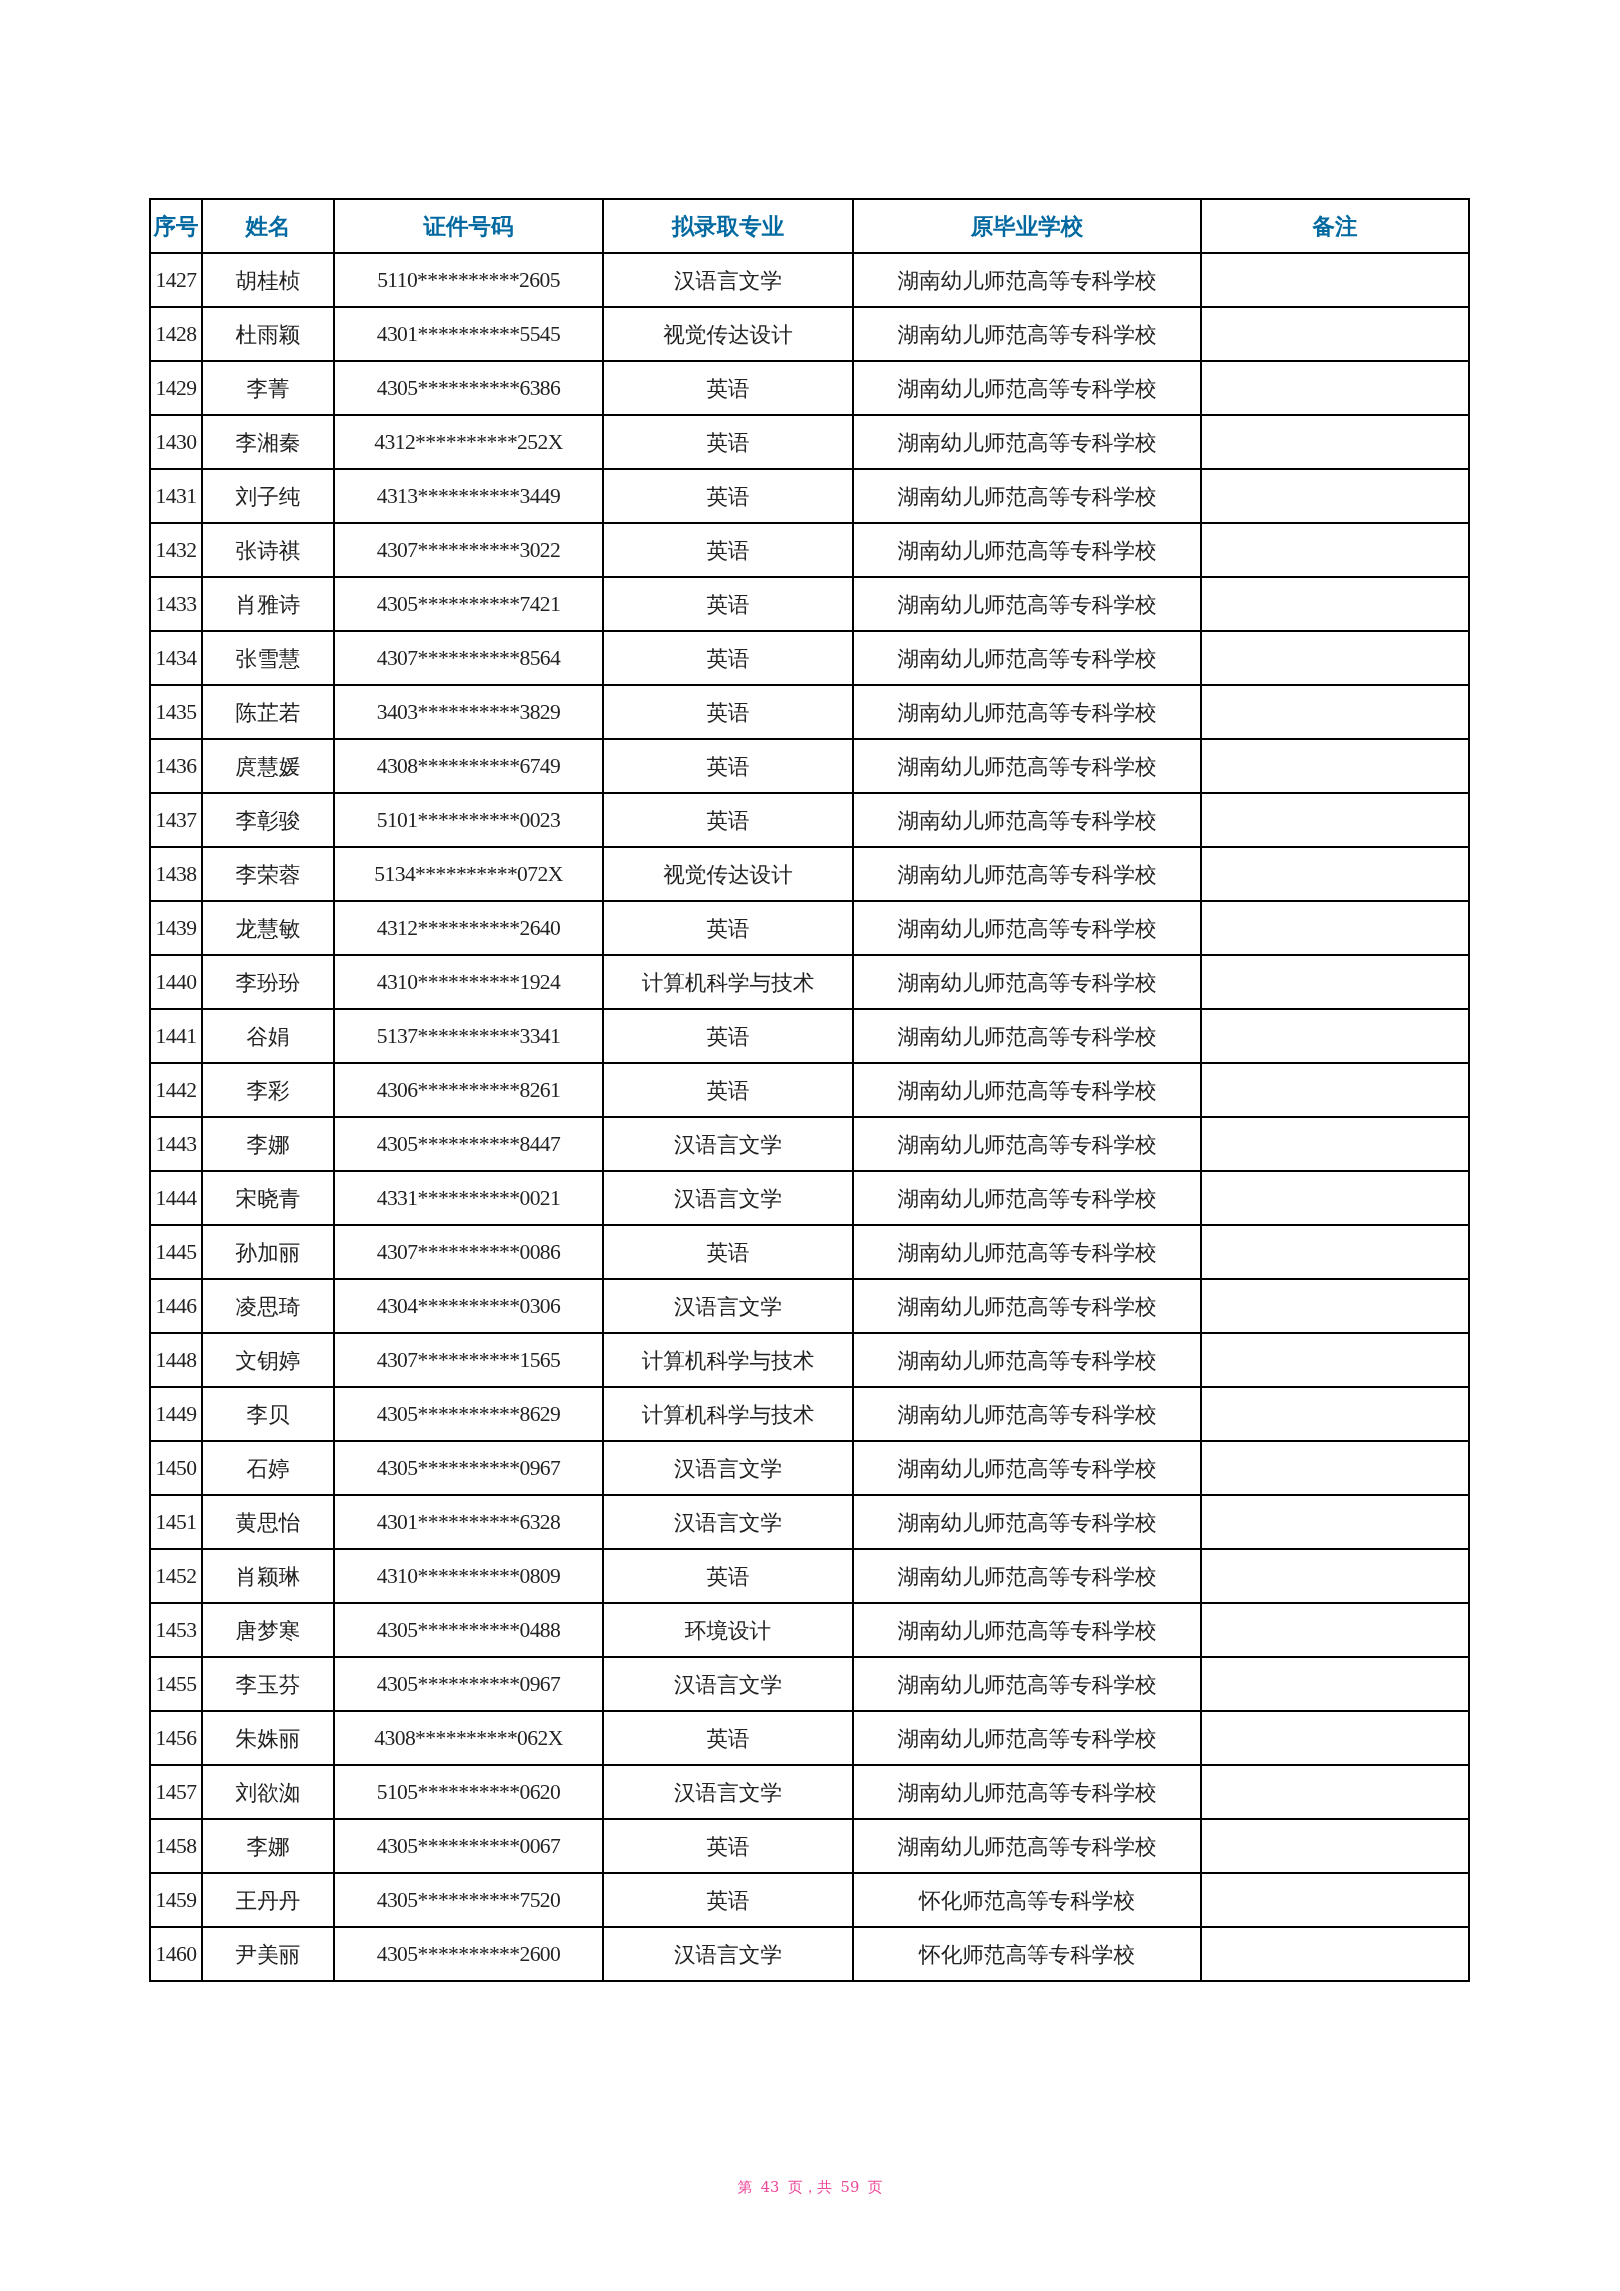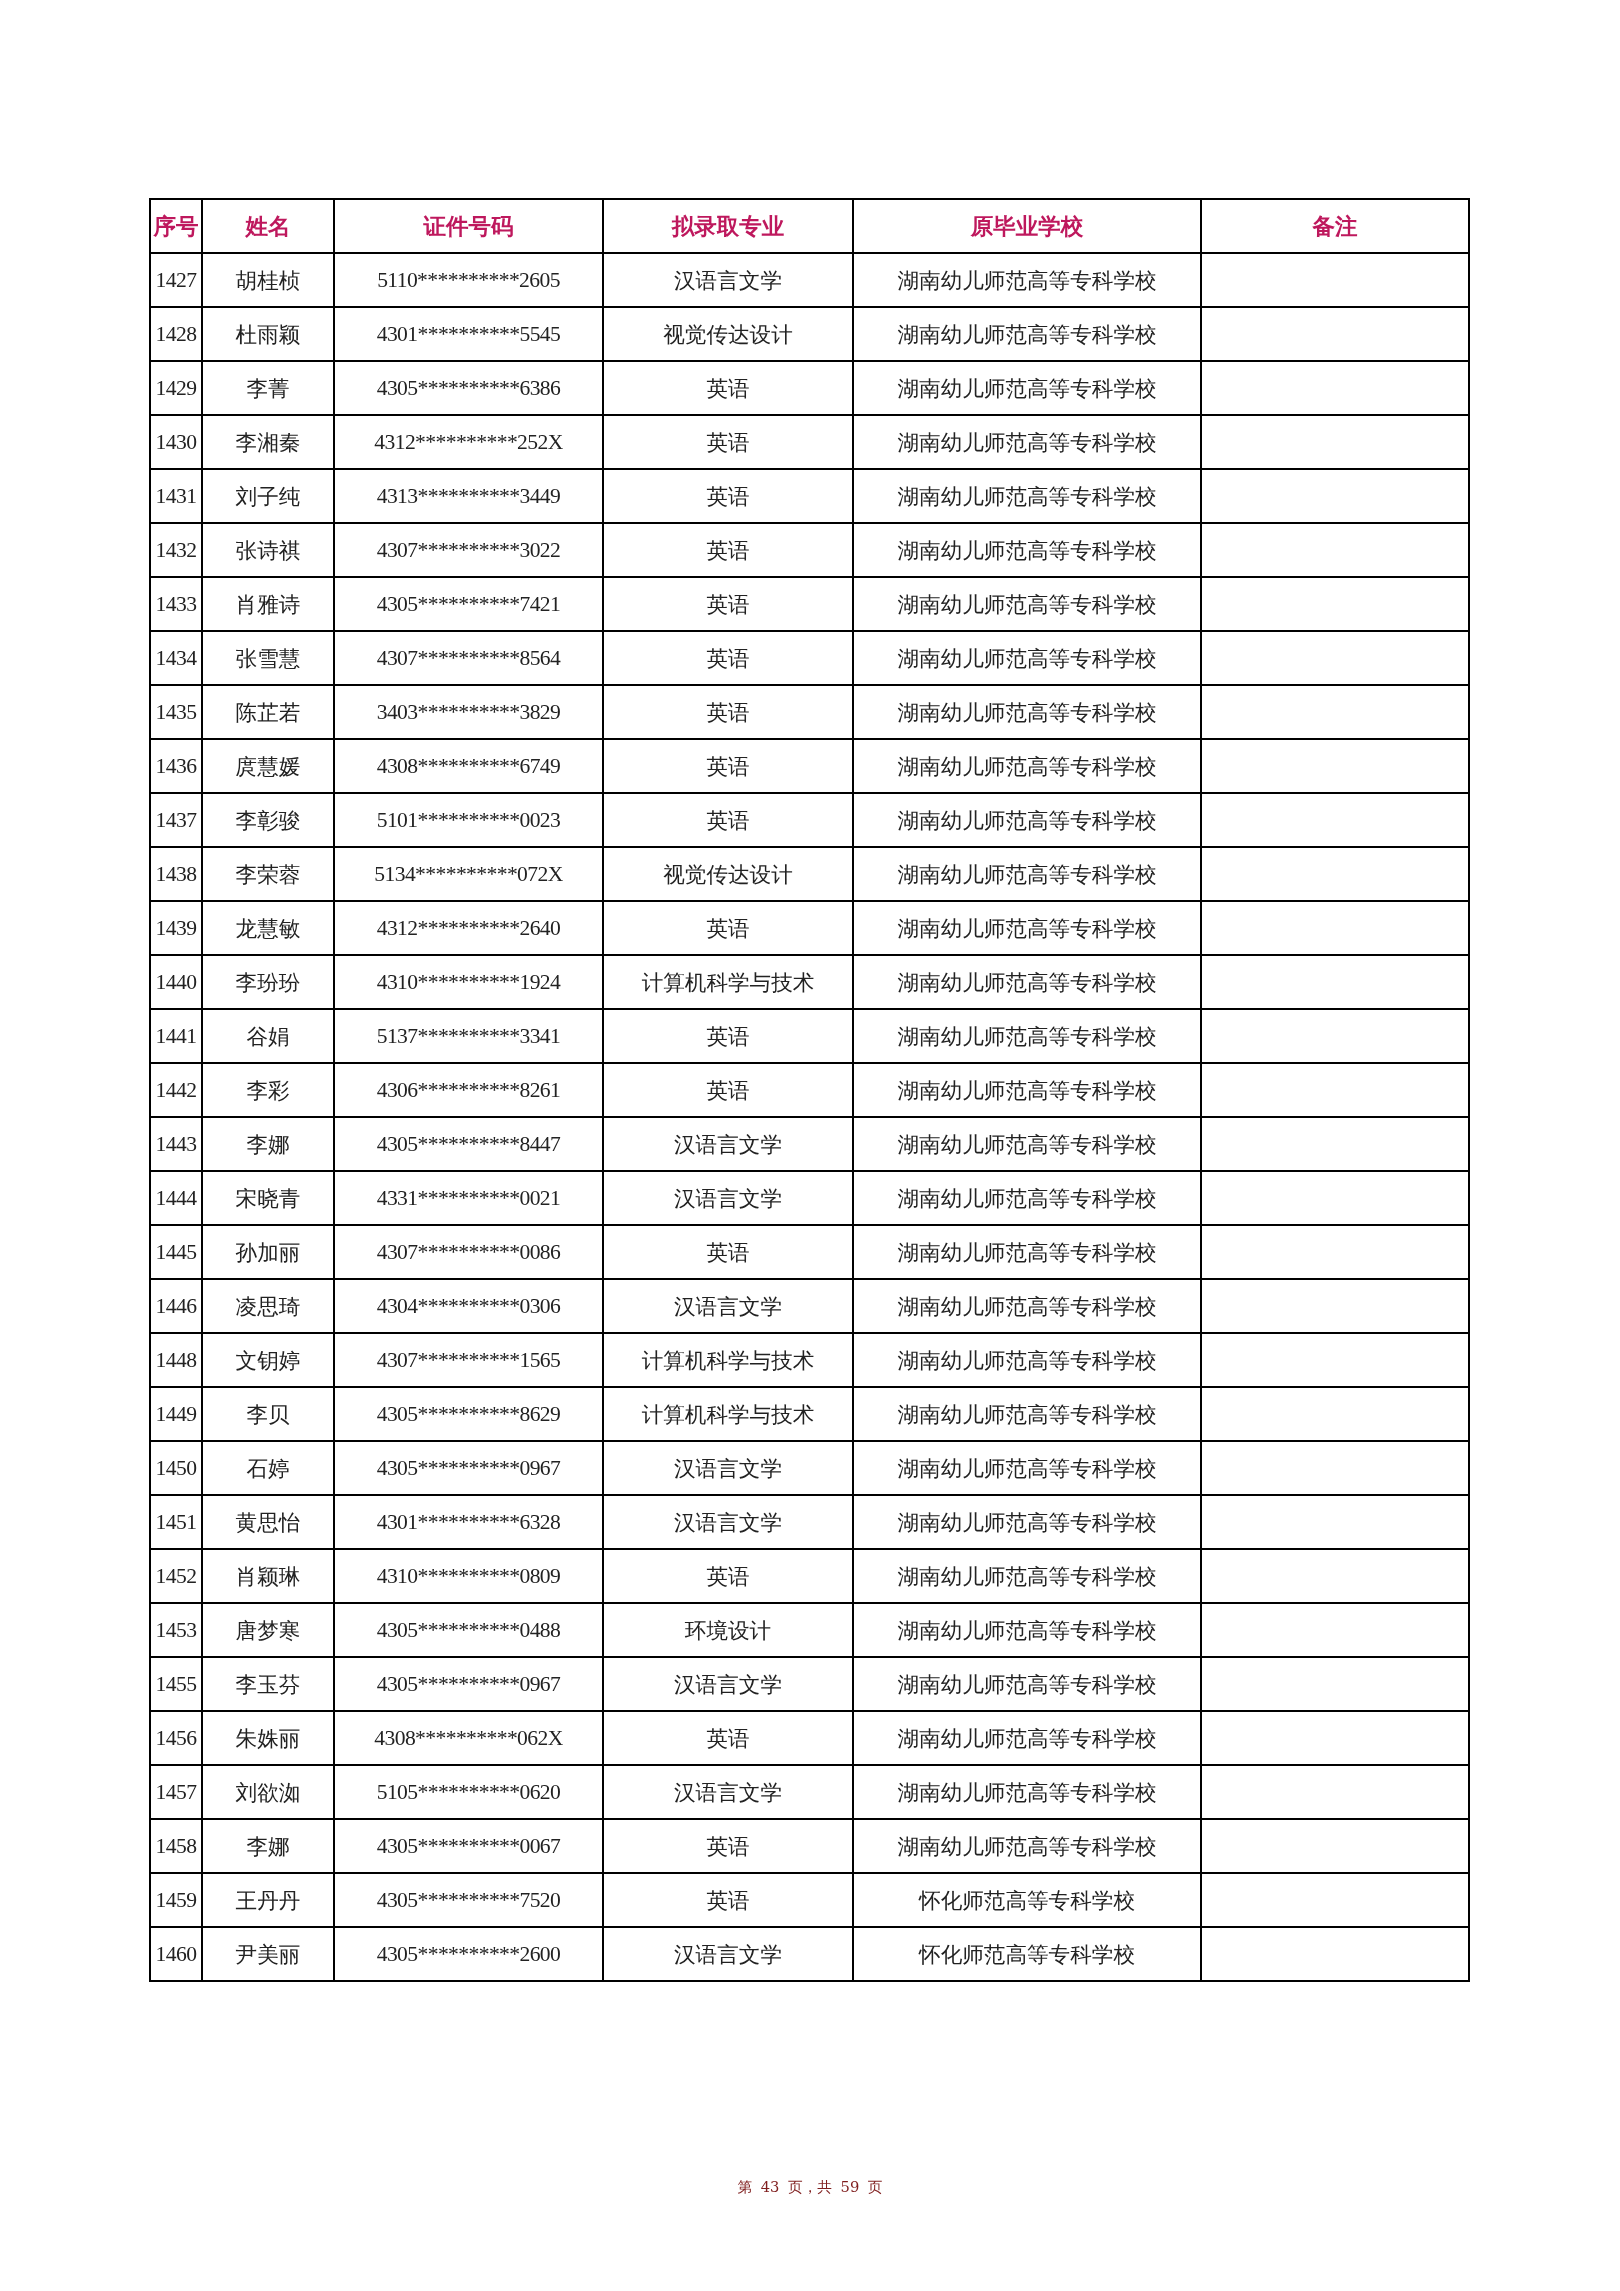--- a/index.html
+++ b/index.html
@@ -9,28 +9,28 @@
   table.roster {
     position: absolute; left: 149px; top: 198px;
     width: 1318px; border-collapse: collapse; table-layout: fixed;
   }
   table.roster th, table.roster td {
     border: 2.5px solid #000; text-align: center; vertical-align: middle;
     padding: 0; overflow: hidden; white-space: nowrap;
   }
   table.roster th {
     height: 52px; font-family: Liberation Sans, sans-serif;
-    font-weight: bold; font-size: 22.5px; color: #be185d; margin-top: 7px;
+    font-weight: bold; font-size: 22.5px; color: #0369a1; margin-top: 7px;
   }
   table.roster td { height: 52px; font-size: 21.6px; color: #222; }
   td.c-seq { font-family: "Liberation Serif", "DejaVu Serif", serif; font-size: 22.5px; letter-spacing: -0.5px; margin-left: 20px; }
   td.c-id { font-family: "Liberation Serif", "DejaVu Serif", serif; font-size: 22.5px; letter-spacing: -0.6px; }
   .footer {
     position: absolute; left: 0; width: 1620px; top: 2178px;
-    text-align: center; font-size: 14.7px; color: #7f1d1d; word-spacing: 3.9px;
+    text-align: center; font-size: 14.7px; color: #ec4899; word-spacing: 3.9px;
     font-family: "DejaVu Serif", "Liberation Serif", serif;
   }
 </style>
 </head>
 <body>
 
 <div class="page">
   <table class="roster">
     <colgroup>
       <col style="width:52px">

